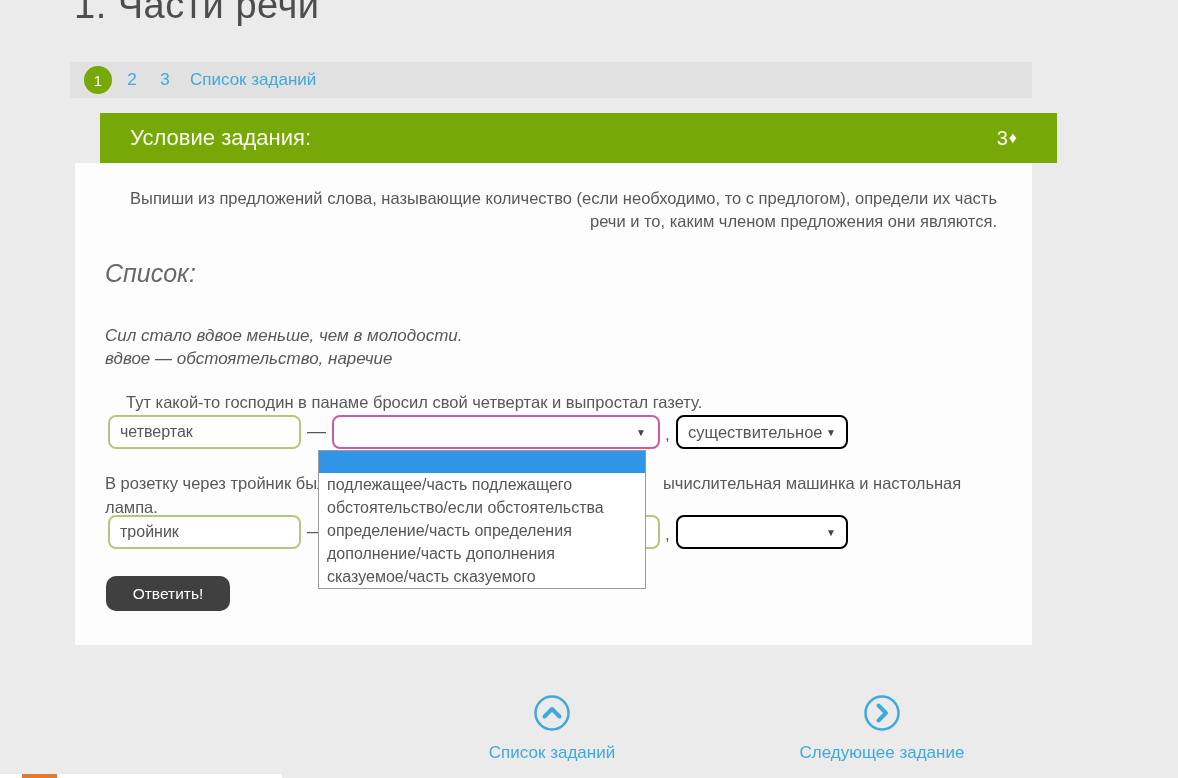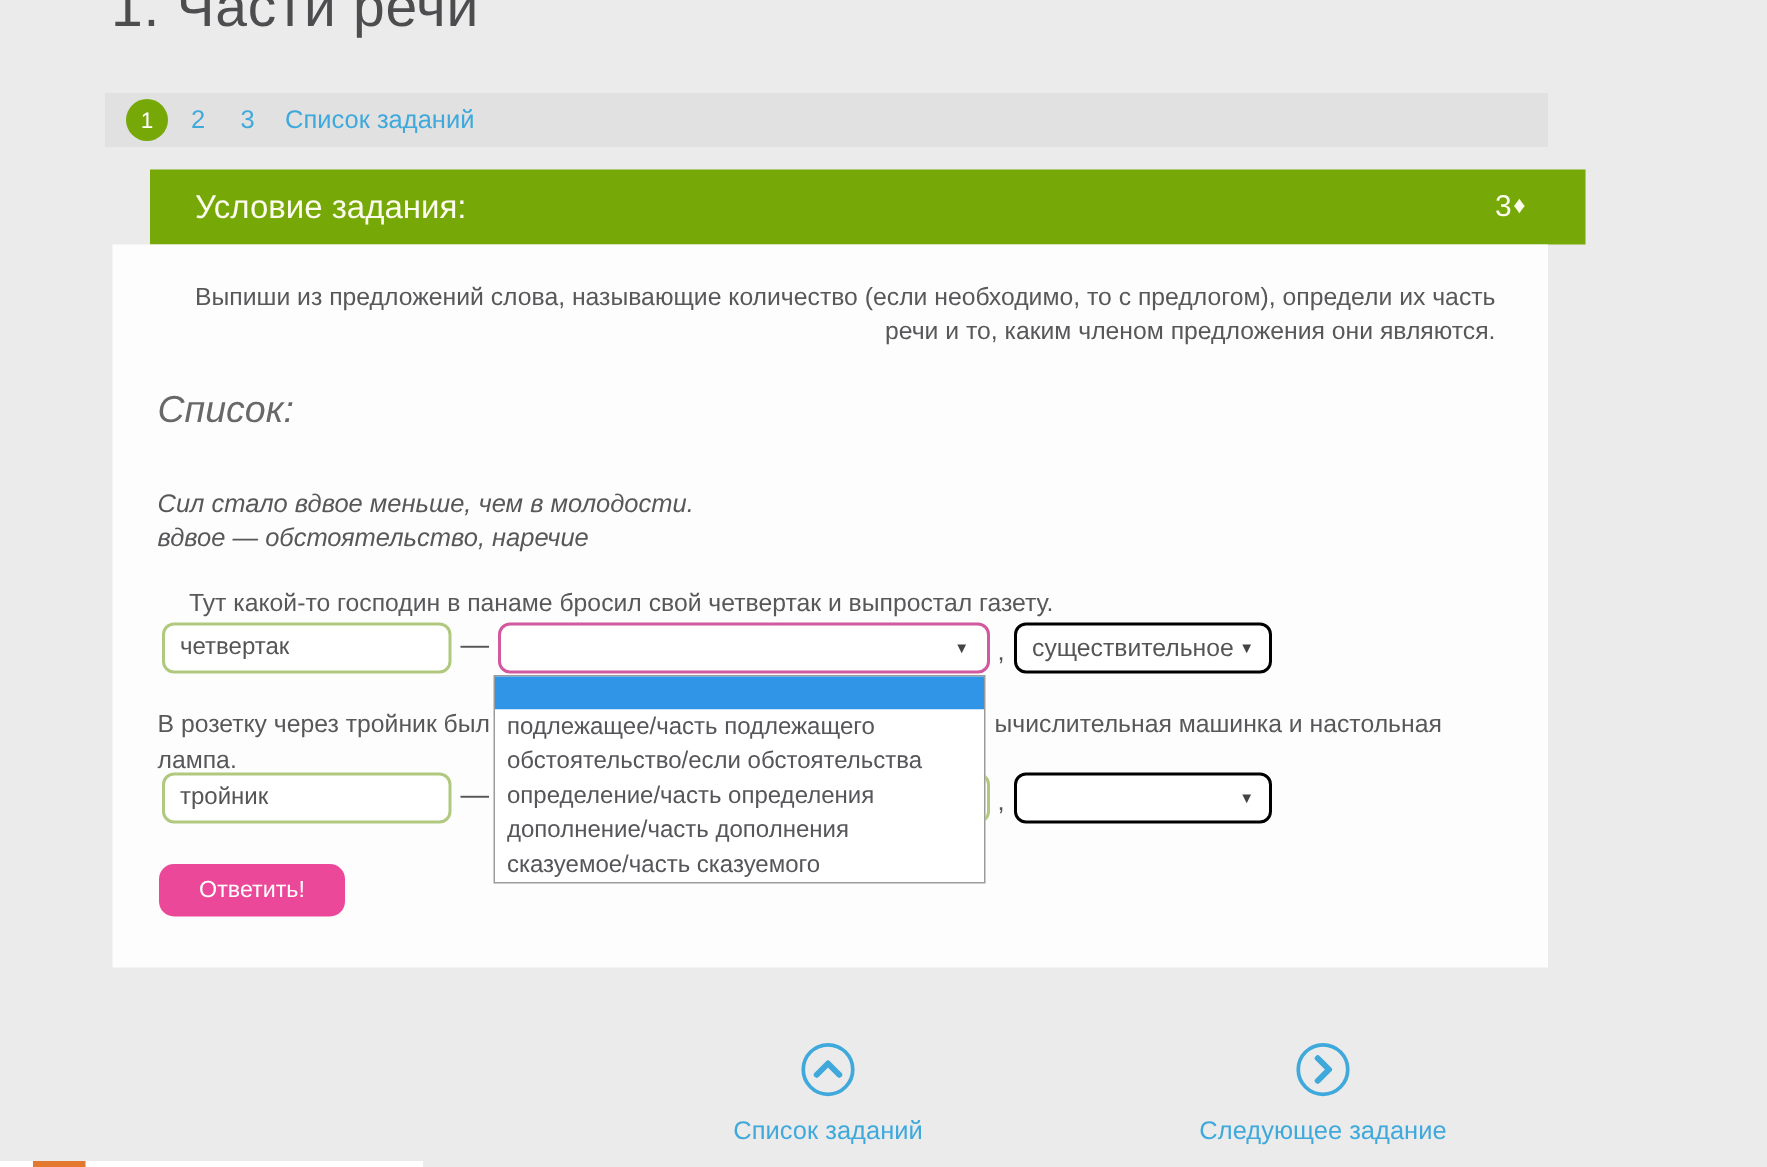--- a/index.html
+++ b/index.html
@@ -54,28 +54,28 @@
   .sel-arrow { font-size:10px; color:#444; }
 
   .comma { position:absolute; left:590px; font-size:17px; color:#555; }
   .comma.row1 { top:262px; } .comma.row2 { top:362px; }
 
   .pos-select { position:absolute; left:601px; width:172px; height:34px; border:2px solid #000000;
                 border-radius:8px; background:#fff; display:flex; align-items:center;
                 justify-content:space-between; padding:0 10px; font-size:16.5px; color:#555; cursor:pointer; }
   .pos-select.row1 { top:252px; } .pos-select.row2 { top:352px; }
 
-  .dropdown { position:absolute; left:254px; top:287px; width:328px; background:#fff;
+  .dropdown { position:absolute; left:243px; top:287px; width:328px; background:#fff;
               border:1px solid #9b9b9b; z-index:10; }
   .opt { height:23px; line-height:23px; padding-left:8px; font-size:16px; color:#56565a;
          background:#fff; cursor:pointer; white-space:nowrap; overflow:hidden; }
   .opt.highlighted { height:22px; background:#3094e7; }
 
   .answer-btn { position:absolute; left:31px; top:413px; width:124px; height:35px;
-                background:#ec4899; border:none; border-radius:10px; color:#fff;
+                background:#404040; border:none; border-radius:10px; color:#fff;
                 font-size:15.5px; font-family:inherit; cursor:pointer; }
 
   .fnav { position:absolute; display:flex; flex-direction:column; align-items:center;
           color:#3fa9dc; cursor:pointer; }
   .fnav-list { left:462px; top:694px; width:180px; }
   .fnav-next { left:792px; top:694px; width:180px; }
   .fnav .flabel { font-size:17px; margin-top:7px; }
 
   .strip-white { position:absolute; left:0; top:774px; width:282px; height:4px; background:#fff; }
   .strip-orange { position:absolute; left:22px; top:774px; width:35px; height:4px; background:#e2792e; }

